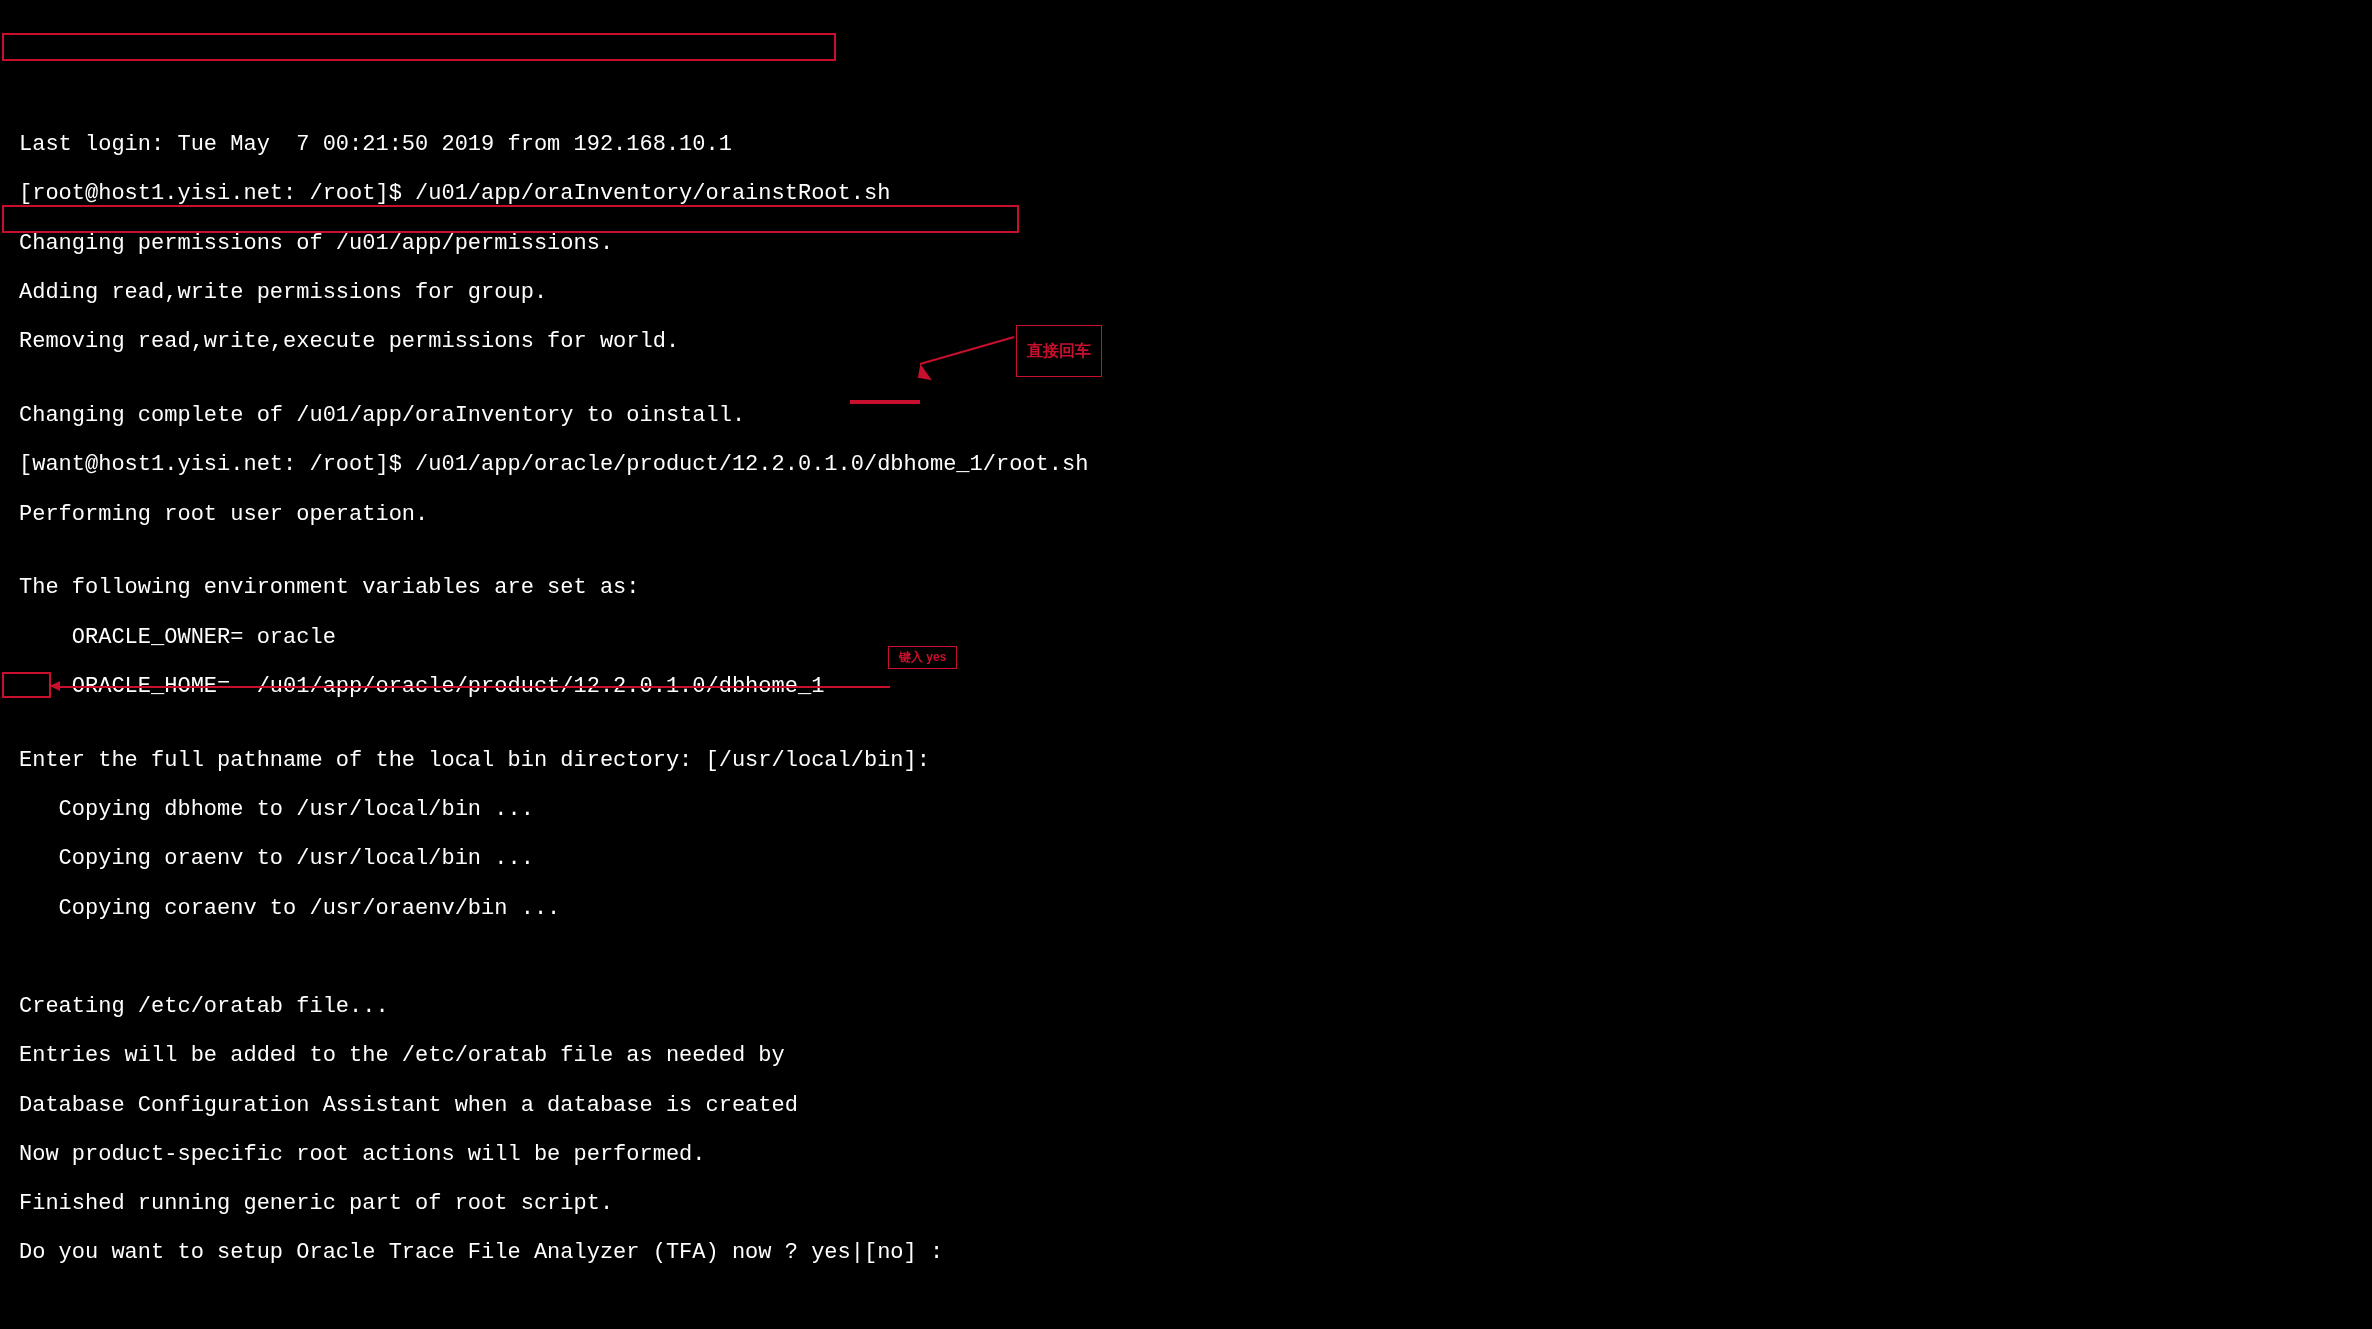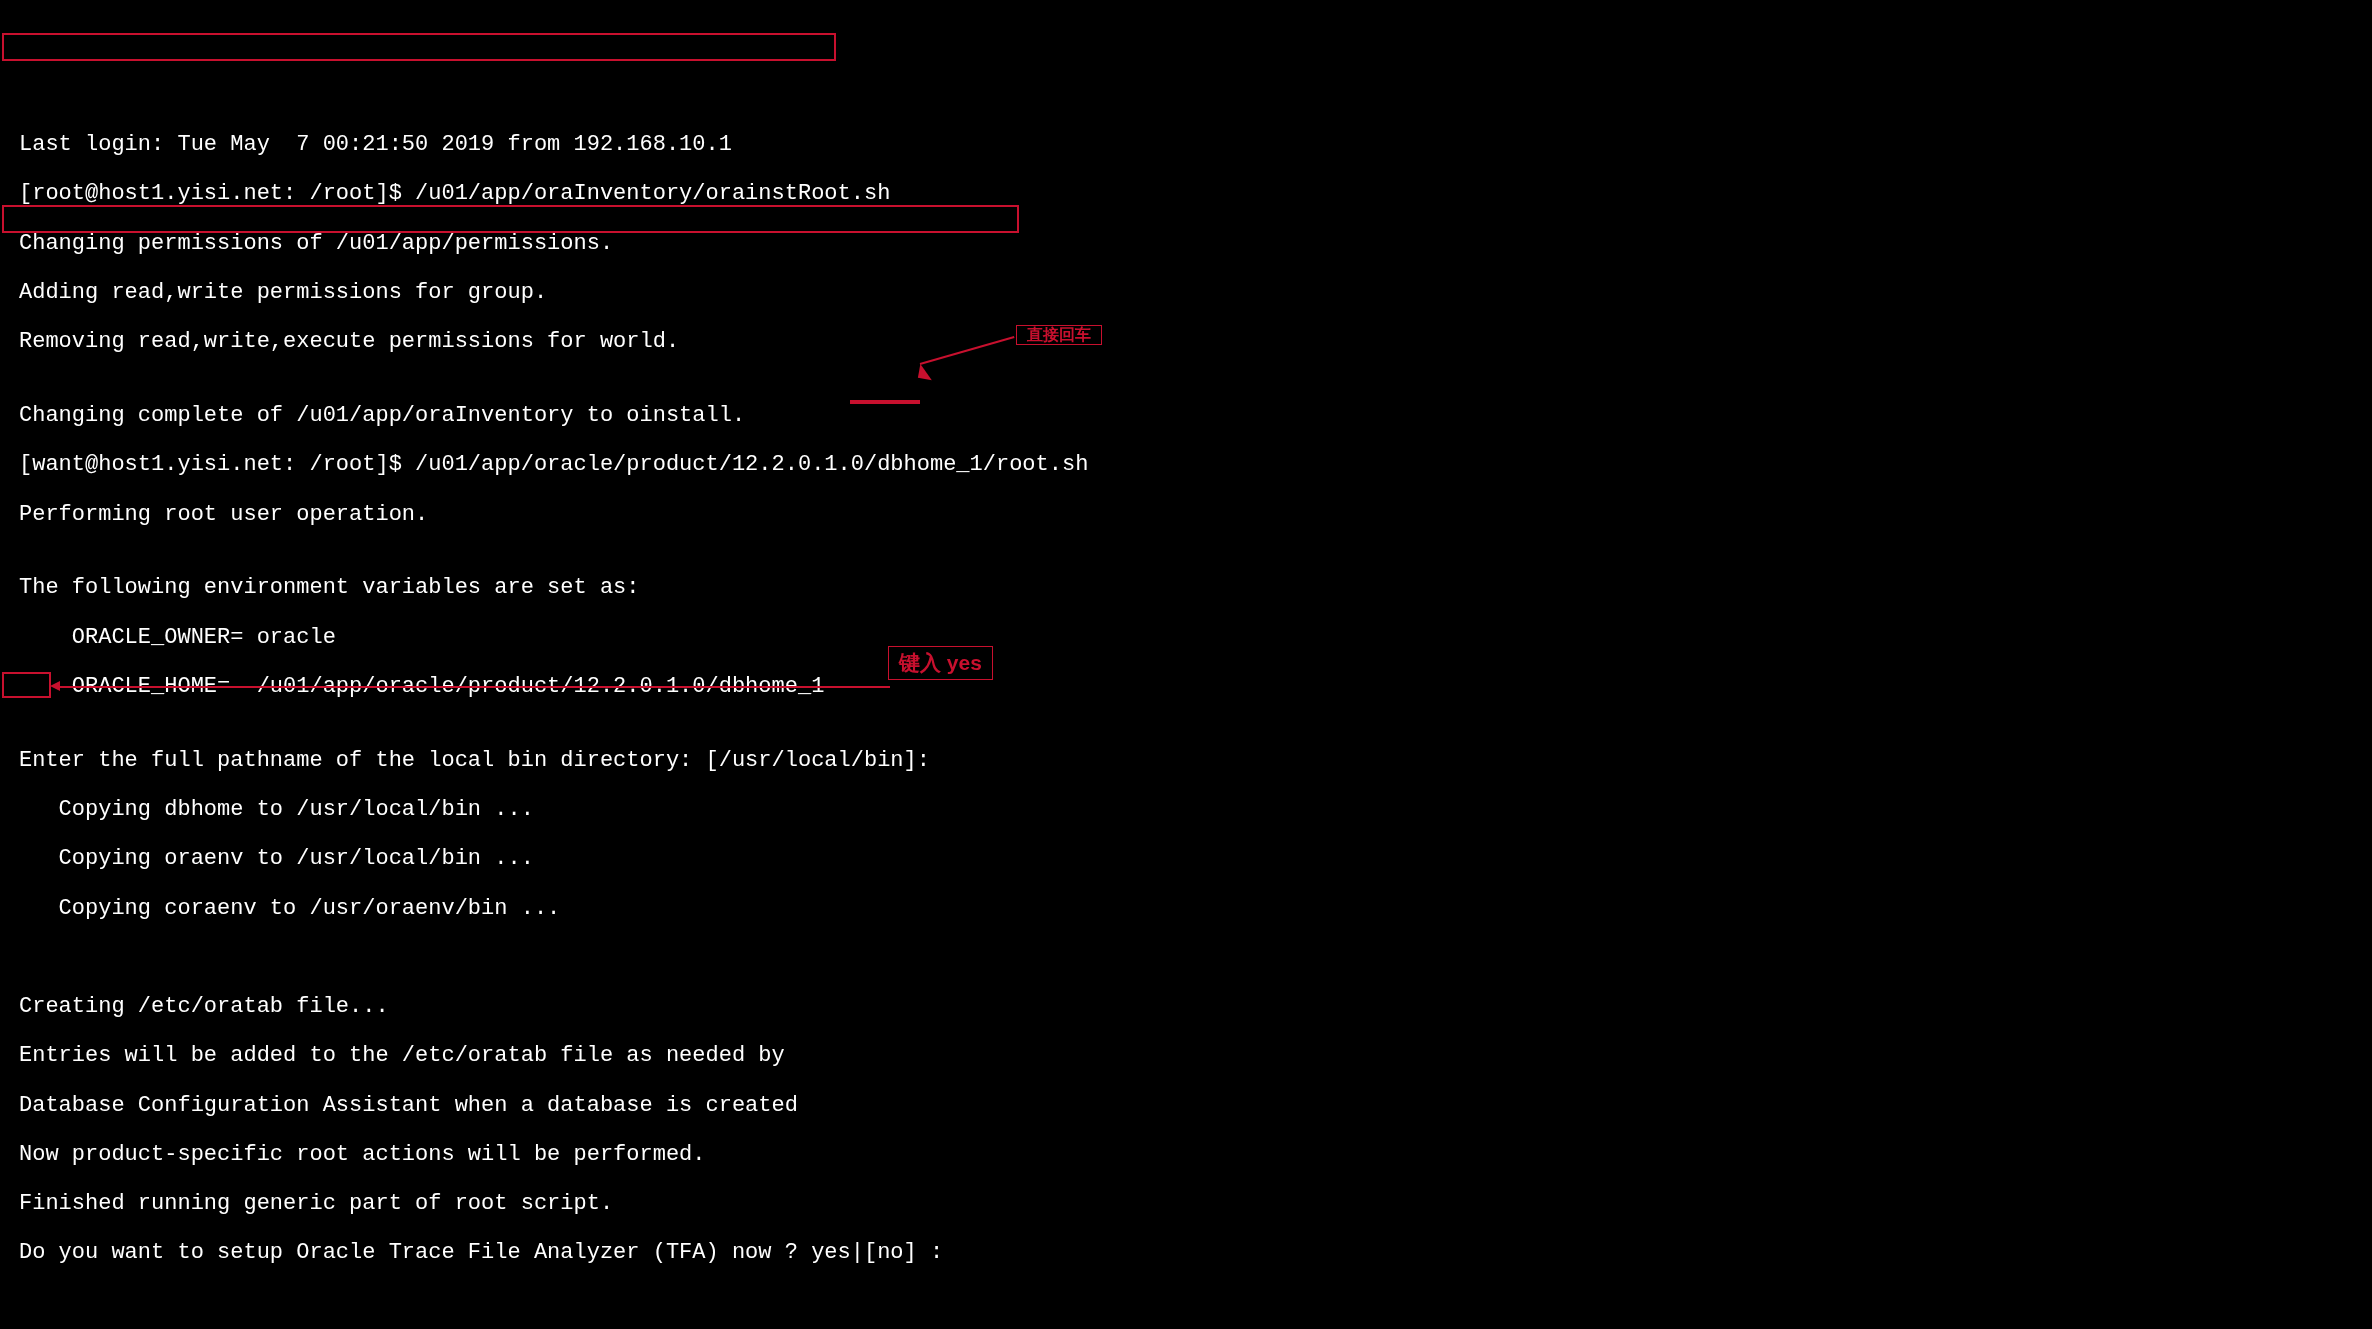--- a/index.html
+++ b/index.html
@@ -47,30 +47,30 @@
       top: 672px;
       width: 49px;
       height: 26px;
     }
     .annotation-1 {
       position: absolute;
       border: 1.5px solid #c8102e;
       color: #c8102e;
       font-size: 16px;
       font-weight: bold;
-      padding: 0 10px;
+      padding: 16px 10px;
       left: 1016px;
       top: 325px;
       font-family: sans-serif;
     }
     .annotation-2 {
       position: absolute;
       border: 1.5px solid #c8102e;
       color: #c8102e;
-      font-size: 21px;
+      font-size: 12px;
       font-weight: bold;
       padding: 4px 10px;
       left: 888px;
       top: 646px;
       font-family: sans-serif;
     }
     .arrow-line-1 {
       position: absolute;
       border-top: 2px solid #c8102e;
       width: 98px;

